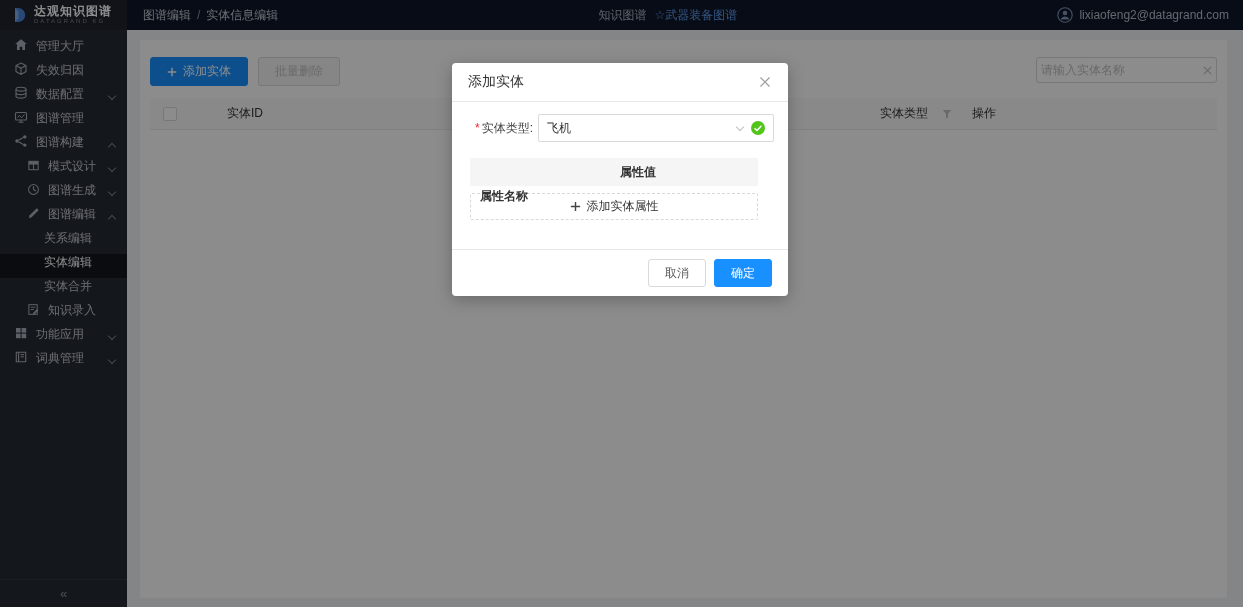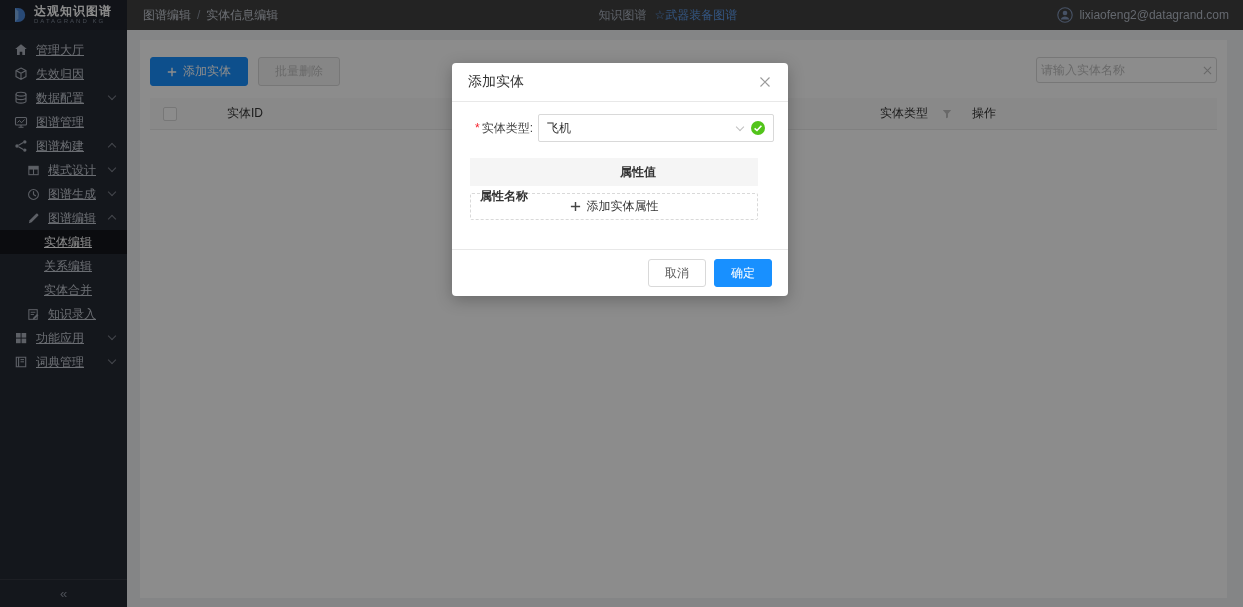--- a/index.html
+++ b/index.html
@@ -1,33 +1,33 @@
 <!DOCTYPE html>
 <html><head>
 <meta charset="utf-8">
 <style>
   * { margin:0; padding:0; box-sizing:border-box; }
   html,body { width:1243px; height:607px; overflow:hidden; }
   body { font-family:"Liberation Sans","DejaVu Sans",sans-serif; font-size:12px; }
   .app { position:relative; width:1243px; height:607px; background:#f0f2f5; overflow:hidden; }
 
   
-  .topbar { position:absolute; left:0; top:0; width:100%; height:30px; background:#404040; display:flex; align-items:center; z-index:10; }
+  .topbar { position:absolute; left:0; top:0; width:100%; height:30px; background:#0f172a; display:flex; align-items:center; z-index:10; }
   .logo { width:127px; height:30px; background:#20242d; display:flex; align-items:center; padding-left:10px; gap:6px; flex:none; }
   .logo-text .t1 { color:#fff; font-size:12px; font-weight:bold; letter-spacing:1px; line-height:13px; }
   .logo-text .t2 { color:#7d8694; font-size:6px; letter-spacing:2px; line-height:7px; }
   .breadcrumb { color:#c3c8d1; padding-left:16px; display:flex; gap:6px; align-items:center; flex:none; }
   .breadcrumb .sep { color:#8a919d; }
   .topbar-center { flex:1; text-align:center; color:#aab2bf; }
   .topbar-center a { color:#5e9bea; text-decoration:none; margin-left:8px; cursor:pointer; }
   .topbar-user { flex:none; display:flex; align-items:center; gap:6px; padding-right:14px; color:#b6bdc9; cursor:pointer; }
 
   
   .sidebar { position:absolute; left:0; top:30px; bottom:0; width:127px; background:#262b34; z-index:9; padding-top:8px; }
-  .sn { height:24px; display:flex; align-items:center; color:#c2c7d0; cursor:pointer; position:relative;text-decoration:underline; }
+  .sn { height:24px; display:flex; align-items:flex-start; color:#c2c7d0; cursor:pointer; position:relative; }
   .sn.l0 { padding-left:14px; }
   .sn.l1 { padding-left:26px; }
   .sn.l2 { padding-left:44px; }
   .sn .sicon { width:14px; height:14px; margin-right:8px; display:flex; align-items:center; justify-content:center; flex:none; }
   .sn .sicon svg { display:block; }
   .sn.sel { background:#14161c; color:#ffffff; }
   .sarrow { position:absolute; right:12px; top:9px; width:6px; height:6px; border-right:1.2px solid #7c828c; border-bottom:1.2px solid #7c828c; }
   .sarrow.down { transform:rotate(45deg); top:7px; }
   .sarrow.up { transform:rotate(-135deg); top:10px; }
   .collapse-bar { position:absolute; left:0; right:0; bottom:0; height:28px; border-top:1px solid rgba(255,255,255,0.07); color:#8a919d; display:flex; align-items:center; justify-content:center; font-size:13px; cursor:pointer; }
@@ -181,25 +181,25 @@
     </div>
     <div class="sn l1">
       <span class="sicon">
         <svg width="13" height="13" viewBox="0 0 14 14">
             <path d="M2 12 L2.9 9 L9.9 2 a1.1 1.1 0 0 1 1.5 0 l0.6 0.6 a1.1 1.1 0 0 1 0 1.5 L5 11.1 Z" fill="#aab0bb"></path>
           </svg>
       </span>
       <span class="slabel">图谱编辑</span>
       <span class="sarrow up"></span>
     </div>
+    <div class="sn l2">
+      <span class="slabel">关系编辑</span>
+    </div>
     <div class="sn l2 sel">
       <span class="slabel">实体编辑</span>
-    </div>
-    <div class="sn l2">
-      <span class="slabel">关系编辑</span>
     </div>
     <div class="sn l2">
       <span class="slabel">实体合并</span>
     </div>
     <div class="sn l1">
       <span class="sicon">
         <svg width="13" height="13" viewBox="0 0 14 14">
             <rect x="2" y="1.8" width="9" height="10.4" fill="none" stroke="#aab0bb" stroke-width="1.1"></rect>
             <path d="M4 4.6 H9 M4 7 H7.5" stroke="#aab0bb" stroke-width="1"></path>
             <path d="M8 12.2 L12.3 7.9 L10.8 6.4 L6.5 10.7 L6.2 12.5 Z" fill="#aab0bb"></path>

